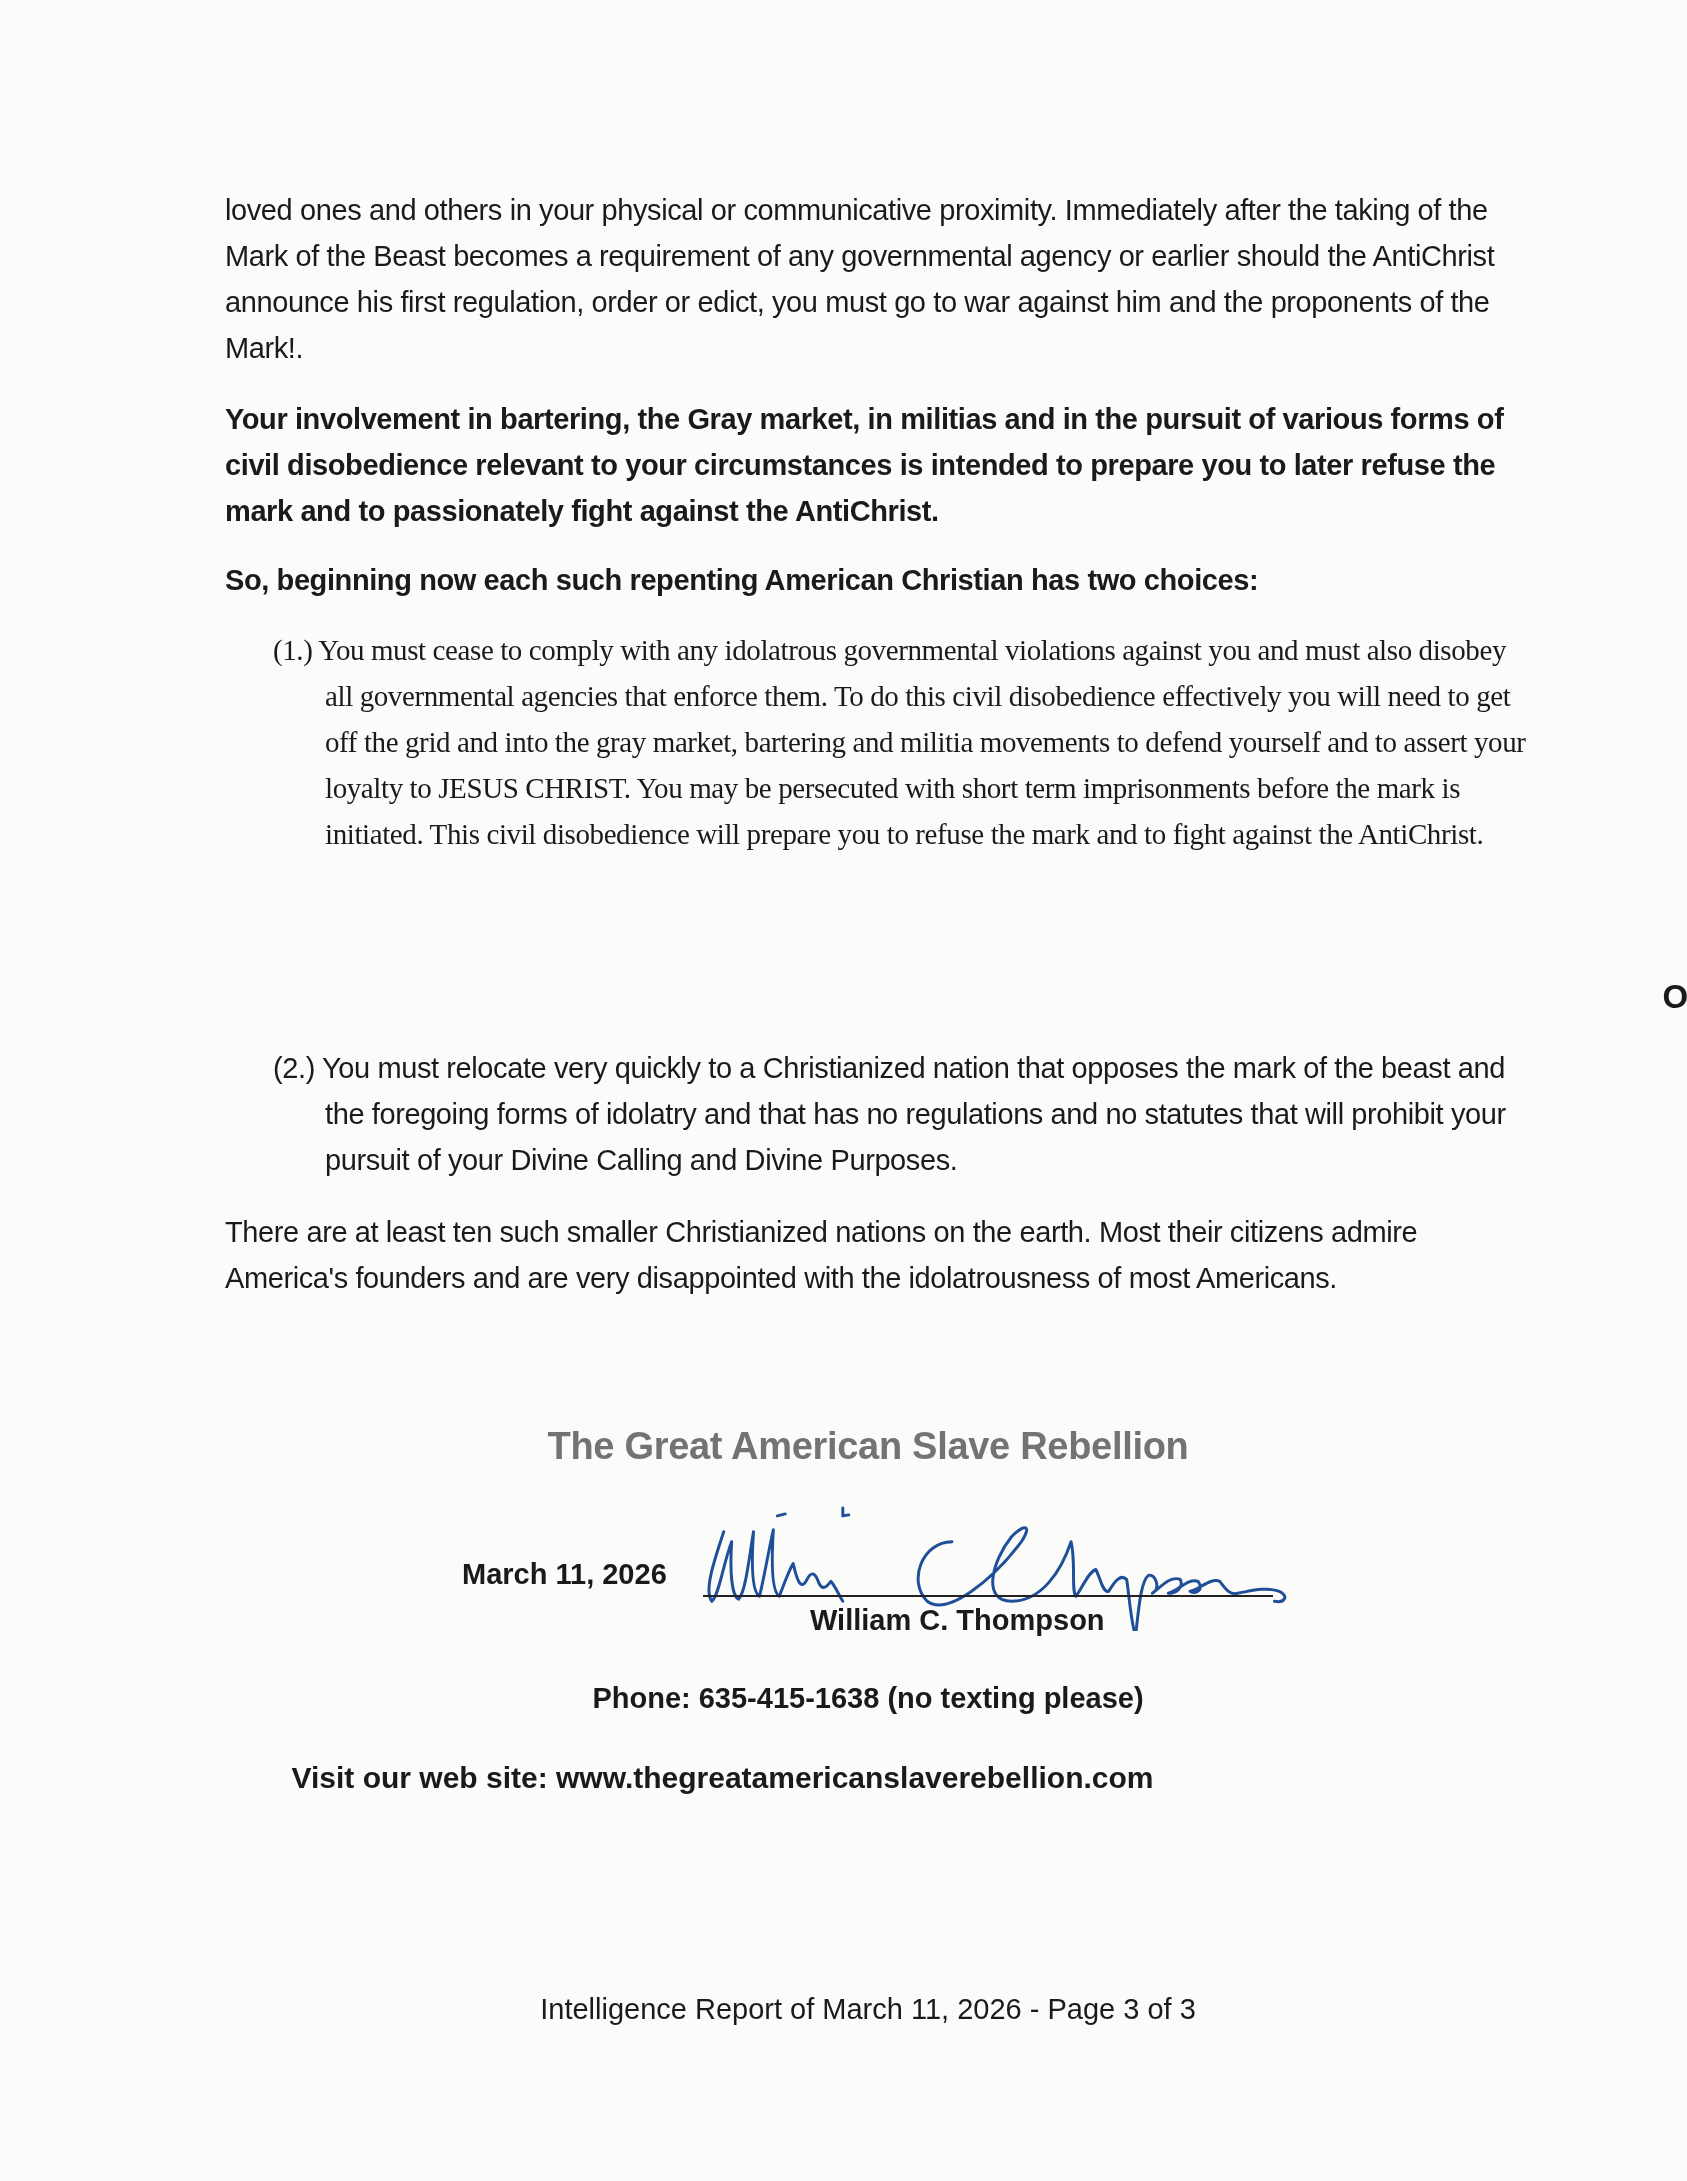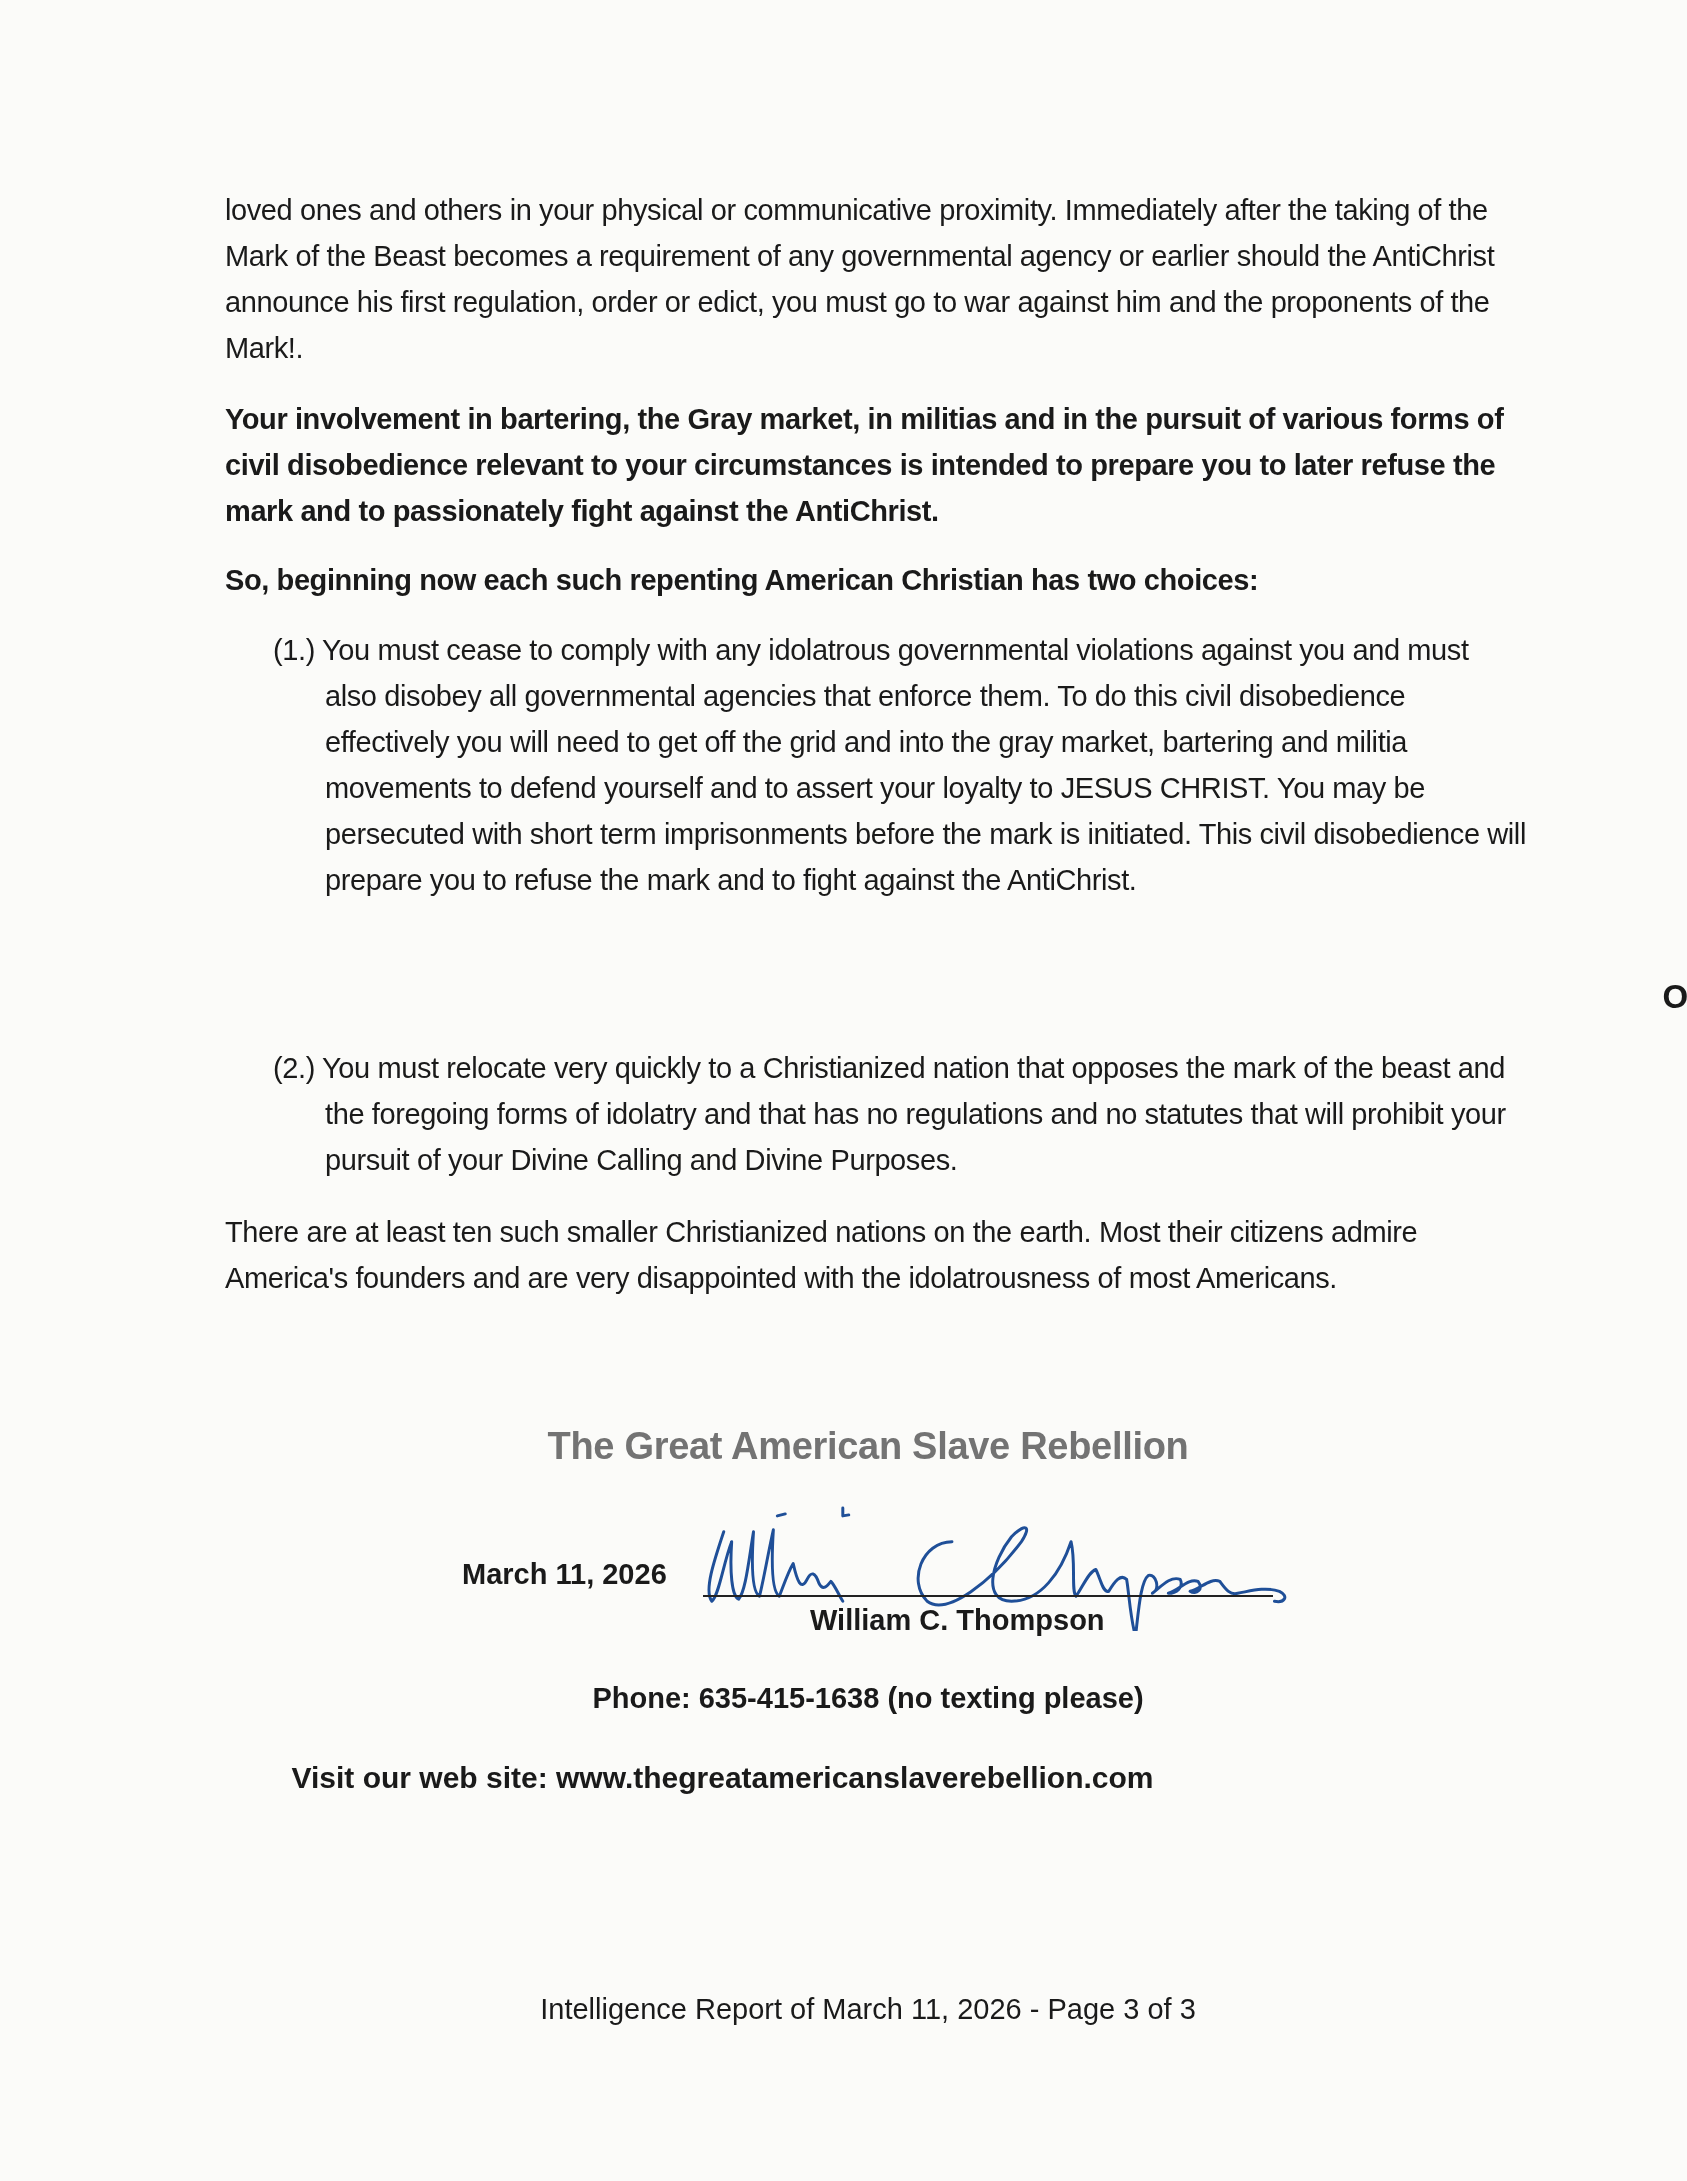--- a/index.html
+++ b/index.html
@@ -23,21 +23,21 @@
     .p1 { top: 187px; }
     .p2 { top: 396px; }
     .p3 { top: 557px; }
     .item {
       position: absolute;
       left: 249px; width: 1254px;
       font-size: 29px; line-height: 46px; letter-spacing: -0.4px;
       padding-left: 52px; text-indent: -52px;
       box-sizing: border-box;
     }
-    .item1 { top: 627px; }
+    .item1 { top: 627px; font-family: Liberation Serif, serif; }
     .item2 { top: 1045px; left: 249px; }
     .or {
       position: absolute; top: 978px; left: 0; width: 1688px;
       text-align: right; font-weight: bold; font-size: 33px;
     }
     .p4 { top: 1209px; }
     .org-title {
       position: absolute; top: 1425px; left: 0; width: 1688px;
       text-align: center; font-weight: bold; font-size: 38px;
       letter-spacing: -0.3px; color: #737373;

